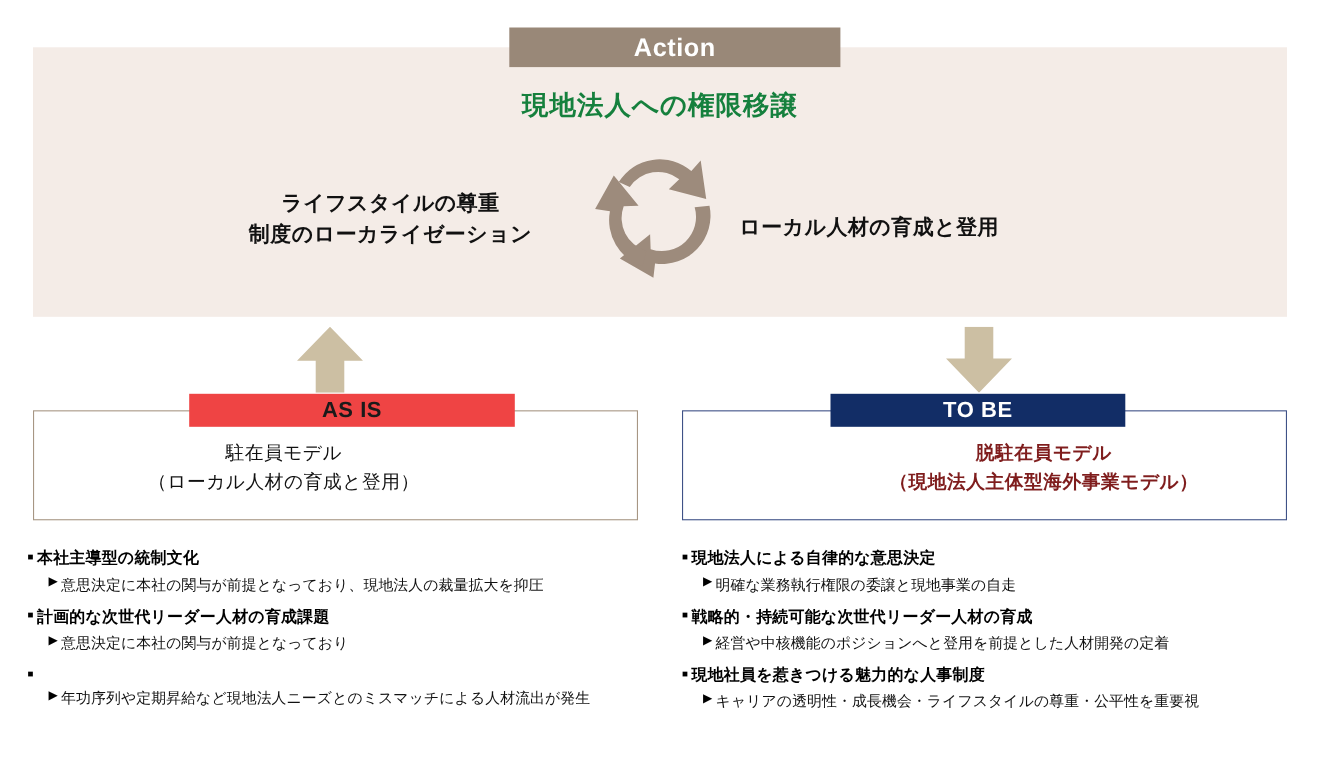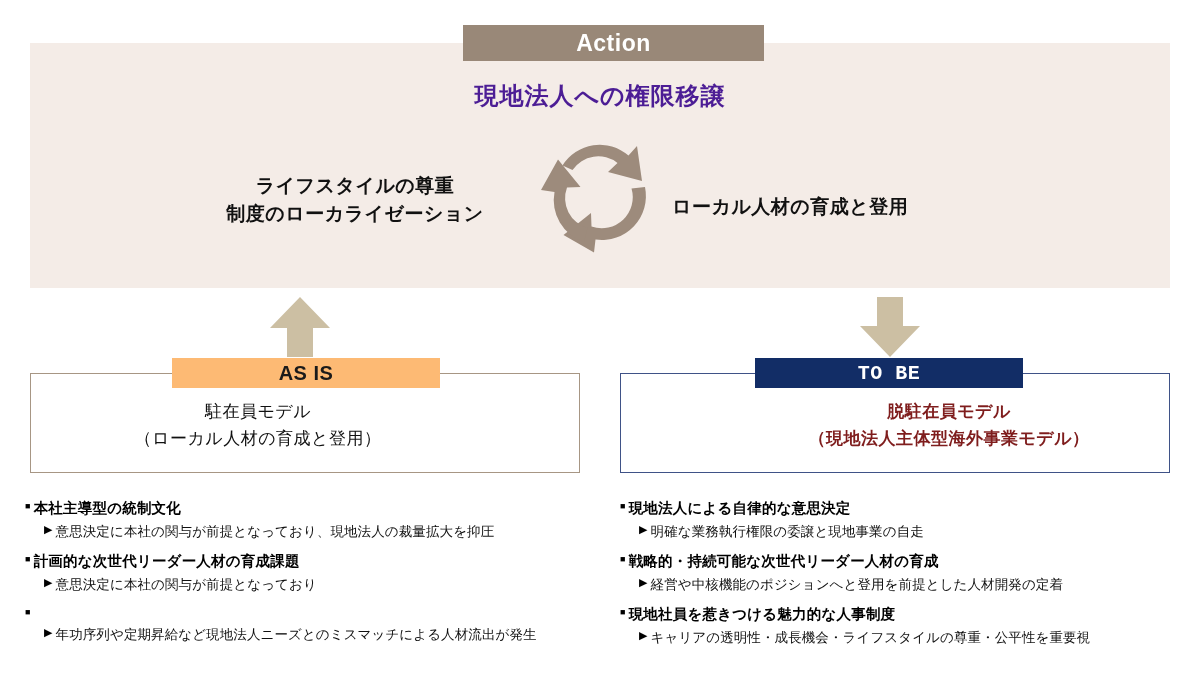--- a/index.html
+++ b/index.html
@@ -44,21 +44,21 @@
   }
 
   #action-headline {
     position: absolute;
     left: 0;
     top: 80px;
     width: 1200px;
     text-align: center;
     font-size: 24px;
     font-weight: bold;
-    color: #4c1d95;
+    color: #15803d;
     letter-spacing: 1px;
   }
 
   
   #cycle-arrow {
     position: absolute;
     left: 532px;
     top: 133px;
     width: 136px;
     height: 124px;
@@ -120,41 +120,40 @@
   .model-tab {
     position: absolute;
     height: 30px;
     display: flex;
     align-items: center;
     justify-content: center;
   }
   #as-is-tab {
     left: 172px;
     top: 358px;
-    width: 268px;
-    background: #fdba74;
+    width: 296px;
+    background: #ef4444;
   }
   #as-is-tab .tab-label {
     color: #1a1a1a;
     font-size: 20px;
     font-weight: bold;
     letter-spacing: 0.5px;
   }
   #to-be-tab {
     left: 755px;
     top: 358px;
     width: 268px;
     background: #122D66;
   }
   #to-be-tab .tab-label {
     color: #ffffff;
     font-size: 20px;
     font-weight: bold;
     letter-spacing: 0.5px;
-    font-family: Liberation Mono, monospace;
   }
   .model-body {
     position: absolute;
     top: 398px;
     text-align: center;
     font-size: 17px;
     line-height: 1.6;
     letter-spacing: 0.5px;
   }
   #as-is-body {

